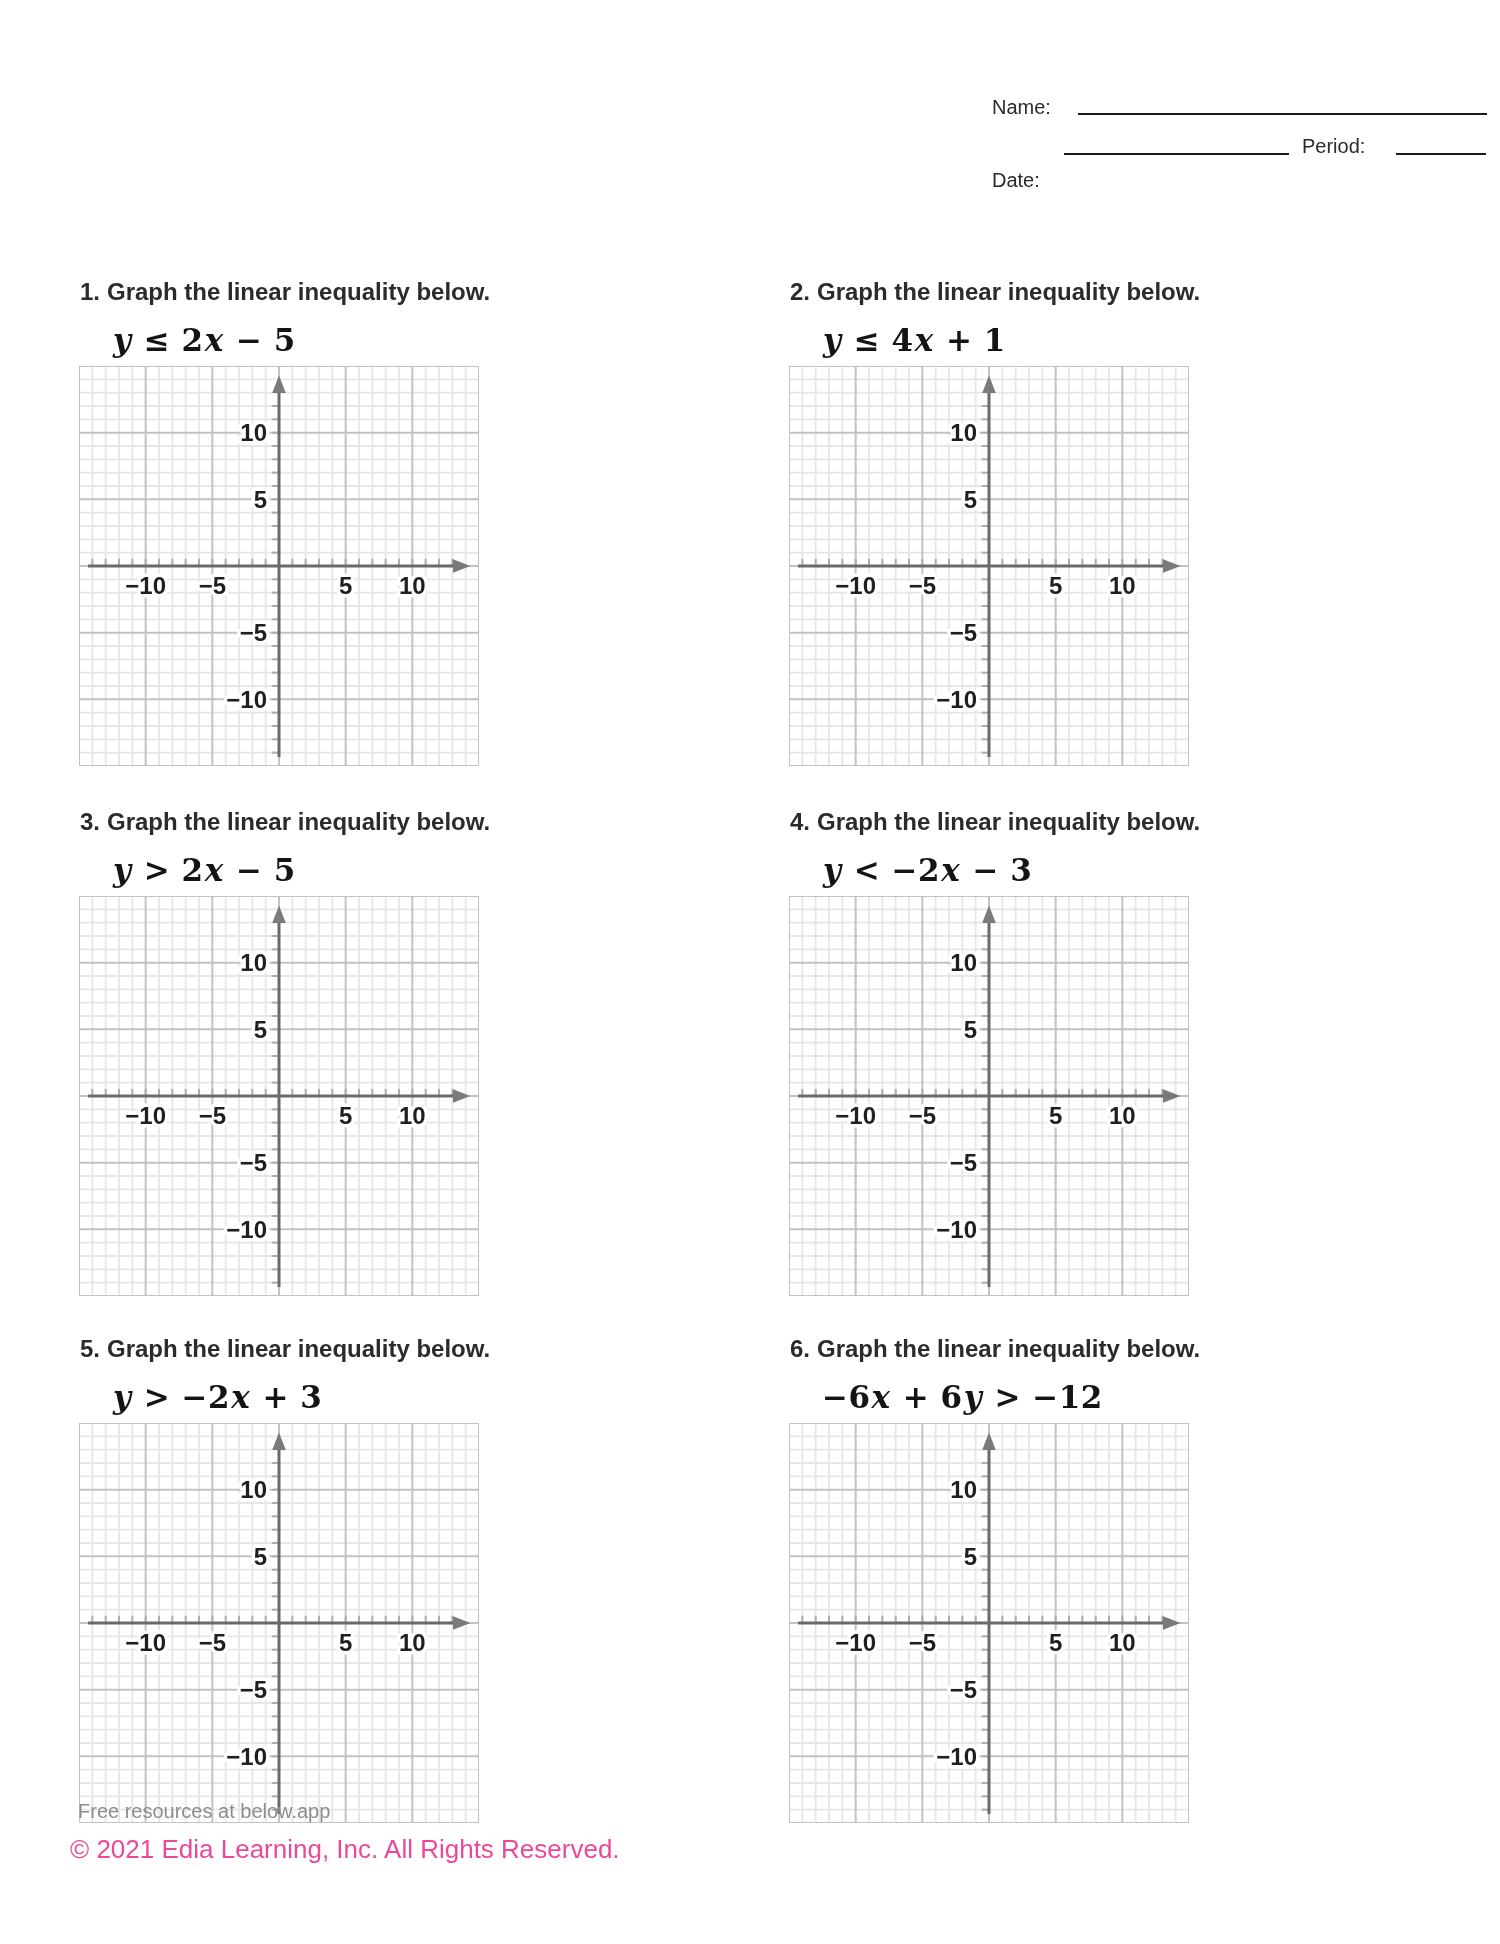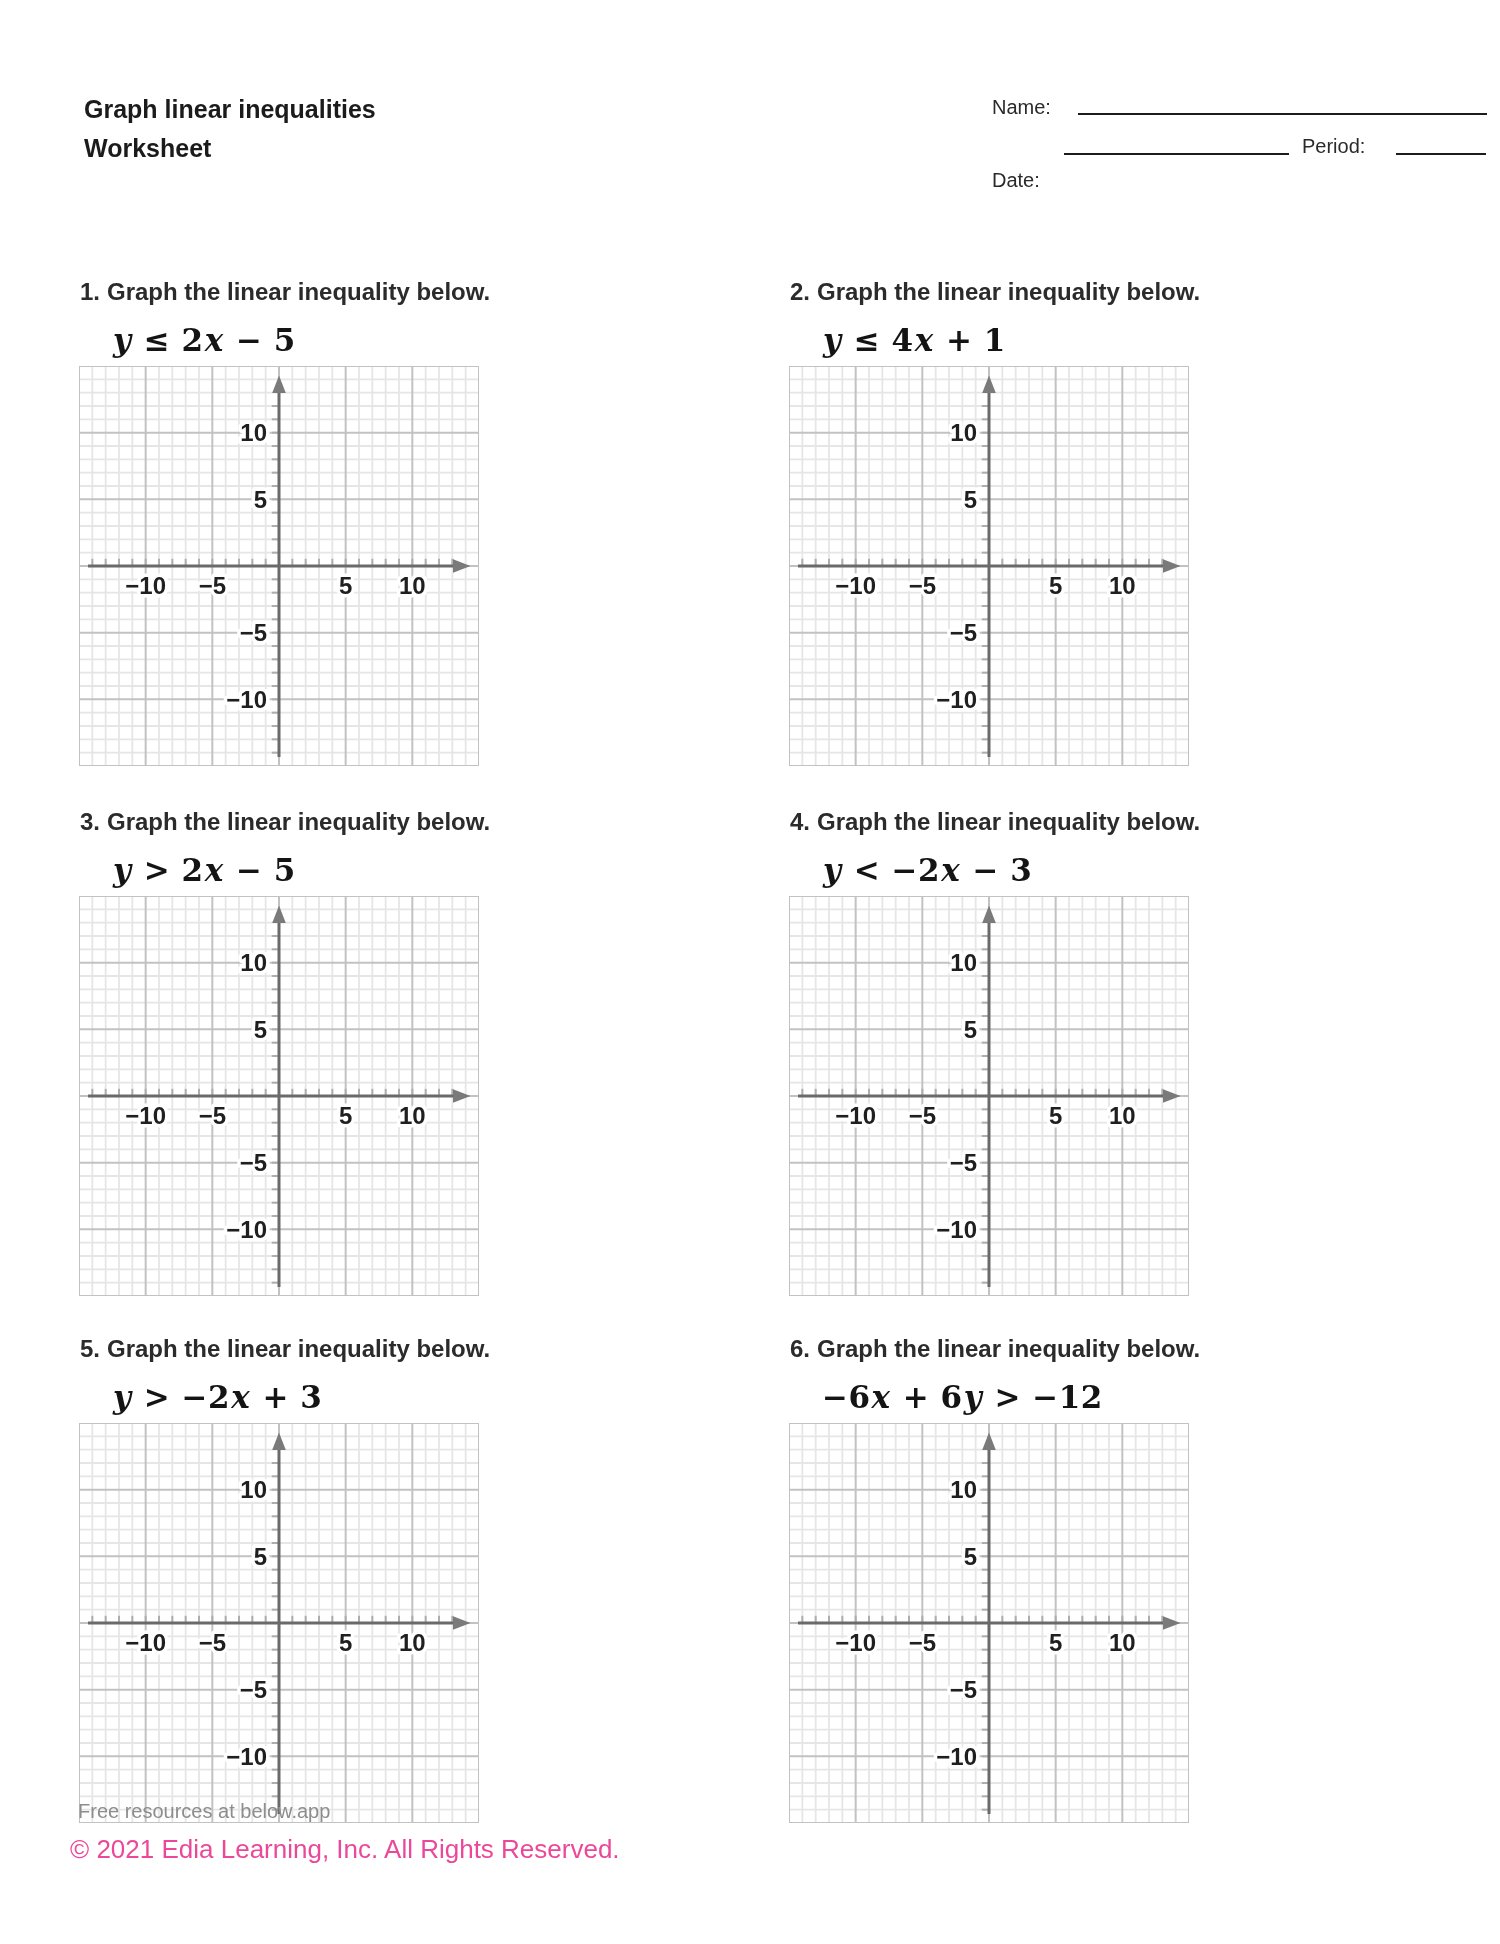--- a/index.html
+++ b/index.html
@@ -36,24 +36,20 @@
 
   
   .footer-1{position:absolute;left:78px;top:1800px;font-size:20px;color:#8d8d8d;}
   .footer-2{position:absolute;left:70px;top:1834px;font-size:26px;color:#ec4899;}
 </style>
 </head>
 <body>
 
 <div class="page">
 
-  <div class="title">
-    <div>Graph linear inequalities</div>
-    <div>Worksheet</div>
-  </div>
 
   <span class="field-label lbl-name">Name:</span>
   <div class="blank ln-name"></div>
 
   <span class="field-label lbl-date">Date:</span>
   <div class="blank ln-date"></div>
 
   <span class="field-label lbl-period">Period:</span>
   <div class="blank ln-period"></div>
 

